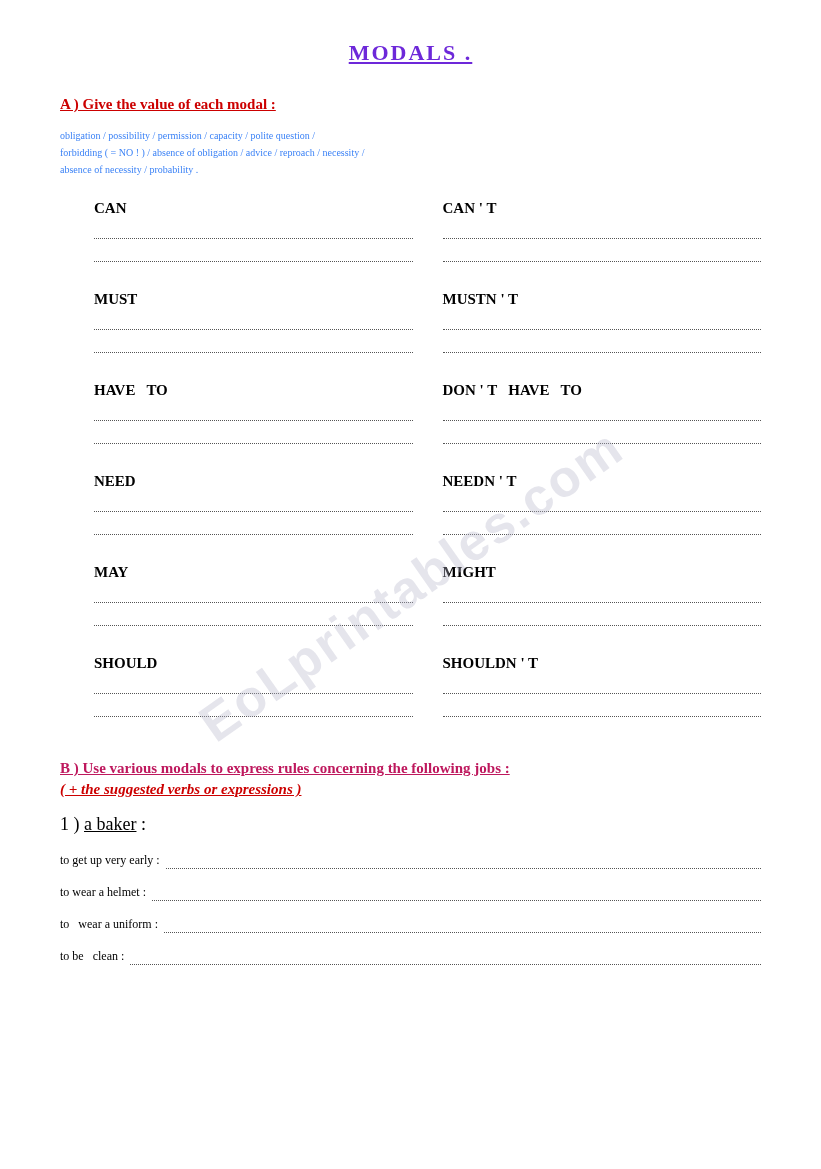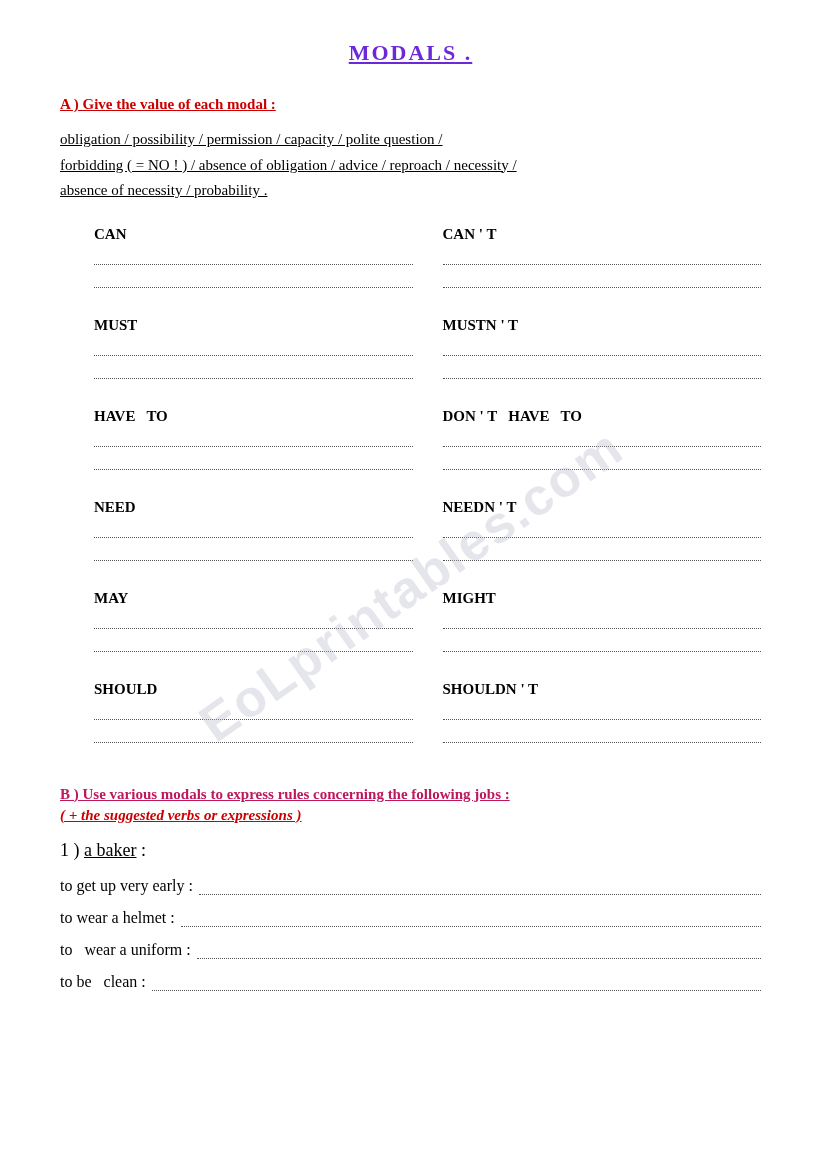--- a/index.html
+++ b/index.html
@@ -31,25 +31,24 @@
 
     .section-header {
       color: #cc0000;
       font-weight: bold;
       text-decoration: underline;
       margin-bottom: 14px;
       font-size: 15px;
     }
 
     .vocab-list {
-      font-size: 15px;
+      font-size: 10px;
       line-height: 1.7;
       margin-bottom: 22px;
-      color: #000000;
-      text-decoration: underline;
+      color: #3b82f6;
     }
 
     .modals-grid {
       display: grid;
       grid-template-columns: 1fr 1fr;
       gap: 6px 30px;
       margin-left: 34px;
       margin-bottom: 20px;
     }
 
@@ -86,23 +85,23 @@
       font-style: italic;
     }
 
     .job-label {
       font-size: 18px;
       margin-bottom: 16px;
     }
 
     .exercise-line {
       display: flex;
-      align-items: flex-start;
+      align-items: center;
       margin-bottom: 14px;
-      font-size: 16px;
+      font-size: 12px;
     }
 
     .exercise-line-text {
       white-space: nowrap;
       margin-right: 6px;
     }
 
     .exercise-line-dots {
       flex: 1;
       border-bottom: 1px dotted #555;

